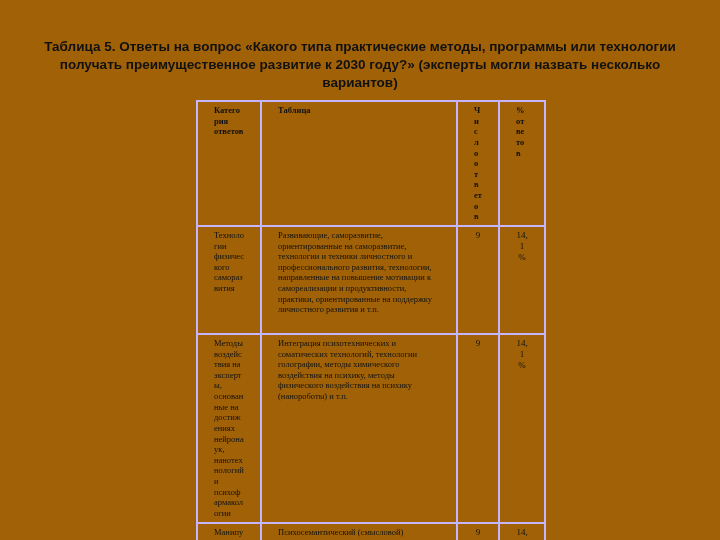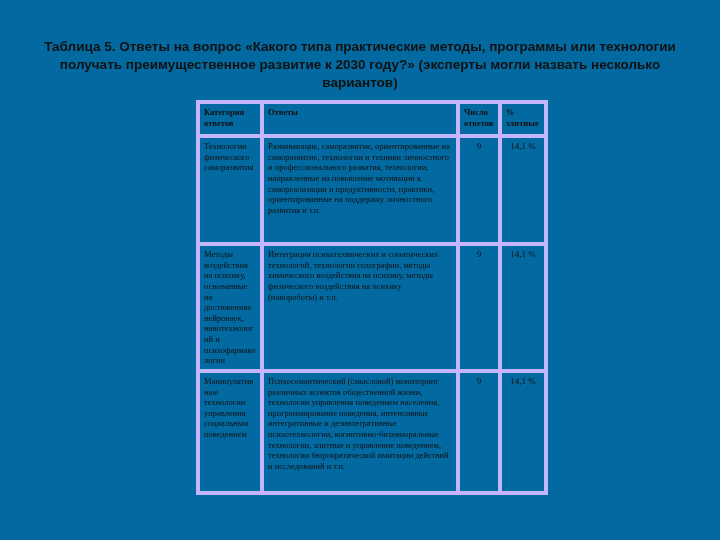--- a/index.html
+++ b/index.html
@@ -9,21 +9,21 @@
     height: 540px;
     position: relative;
     font-family: "Liberation Sans", sans-serif;
     color: #1a1a1a;
     overflow: hidden;
   }
   .slide {
     width: 720px;
     height: 540px;
     position: relative;
-    background: #0369a1;
+    background: #a16207;
   }
   .slide-title {
     position: absolute;
     top: 38px;
     left: 38px;
     right: 38px;
     text-align: center;
     font-size: 13.5px;
     line-height: 1.35;
     font-weight: bold;
@@ -39,23 +39,23 @@
     border-collapse: collapse;
     table-layout: fixed;
     width: 348px;
     font-family: "Liberation Serif", serif;
     font-size: 8.5px;
     line-height: 1.25;
     color: #111111;
   }
   table.answers th,
   table.answers td {
-    border: 4px solid #c4b5fd;
+    border: 2px solid #c4b5fd;
     vertical-align: top;
-    padding: 3px 4px;
+    padding: 3px 16px;
     word-wrap: break-word;
   }
   table.answers th {
     font-weight: bold;
     text-align: left;
     vertical-align: top;
   }
   col.c-cat   { width: 64px; }
   col.c-ex    { width: 196px; }
   col.c-num   { width: 42px; }
@@ -81,34 +81,34 @@
     <table class="answers">
       <colgroup>
         <col class="c-cat">
         <col class="c-ex">
         <col class="c-num">
         <col class="c-pct">
       </colgroup>
       <thead>
         <tr>
           <th class="hdr-cell">Категория ответов</th>
-          <th class="hdr-cell">Ответы</th>
+          <th class="hdr-cell">Таблица</th>
           <th class="hdr-cell center">Число ответов</th>
-          <th class="hdr-cell center">% элитные</th>
+          <th class="hdr-cell center">% ответов</th>
         </tr>
       </thead>
       <tbody>
         <tr class="data-row">
           <td class="cat-cell">Технологии физического саморазвития</td>
           <td class="ex-cell">Развивающие, саморазвитие, ориентированные на саморазвитие, технологии и техники личностного и профессионального развития, технологии, направленные на повышение мотивации к самореализации и продуктивности, практики, ориентированные на поддержку личностного развития и т.п.</td>
           <td class="num-cell">9</td>
           <td class="pct-cell">14,1 %</td>
         </tr>
         <tr class="data-row">
-          <td class="cat-cell">Методы воздействия на психику, основанные на достижениях нейронаук, нанотехнологий и психофармакологии</td>
+          <td class="cat-cell">Методы воздействия на эксперты, основанные на достижениях нейронаук, нанотехнологий и психофармакологии</td>
           <td class="ex-cell">Интеграция психотехнических и соматических технологий, технологии голографии, методы химического воздействия на психику, методы физического воздействия на психику (нанороботы) и т.п.</td>
           <td class="num-cell">9</td>
           <td class="pct-cell">14,1 %</td>
         </tr>
         <tr class="data-row tall">
           <td class="cat-cell">Манипулятивные технологии управления социальным поведением</td>
           <td class="ex-cell">Психосемантический (смысловой) мониторинг различных аспектов общественной жизни, технологии управления поведением населения, программирование поведения, интенсивные интегративные и дезинтегративные психотехнологии, когнитивно-бихевиоральные технологии, элитные и управление поведением, технологии бюрократической имитации действий и исследований и т.п.</td>
           <td class="num-cell">9</td>
           <td class="pct-cell">14,1 %</td>
         </tr>

